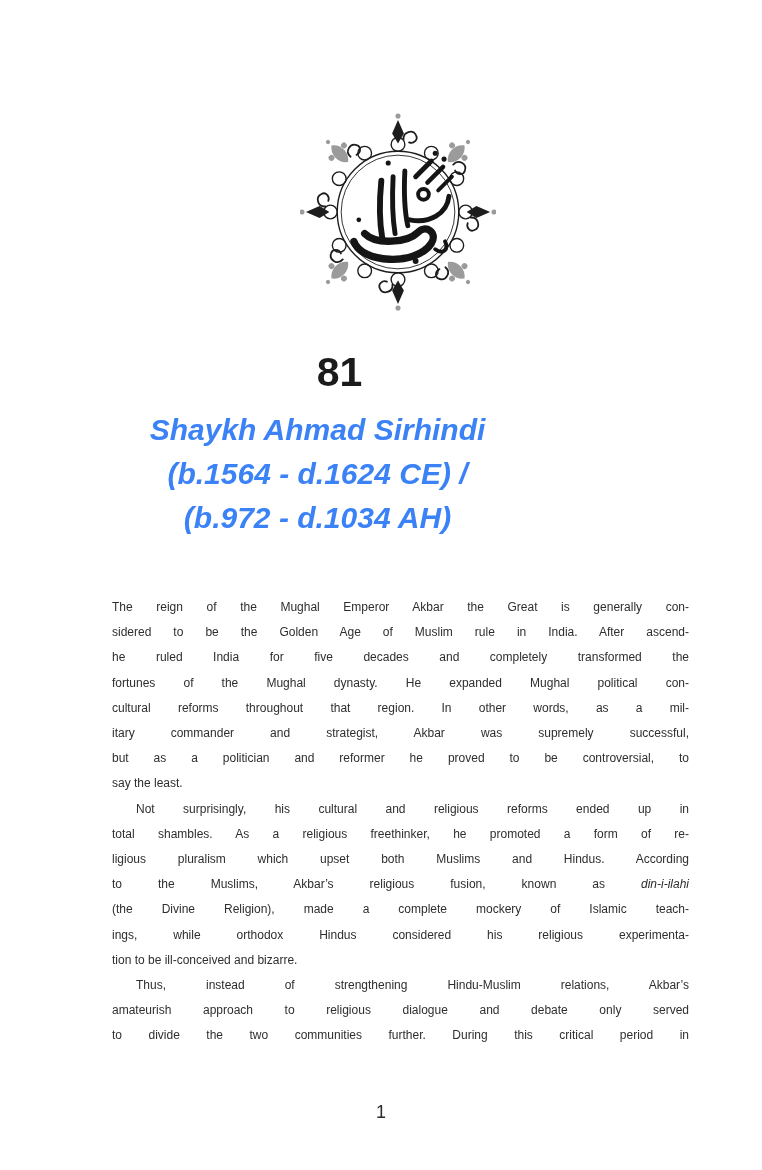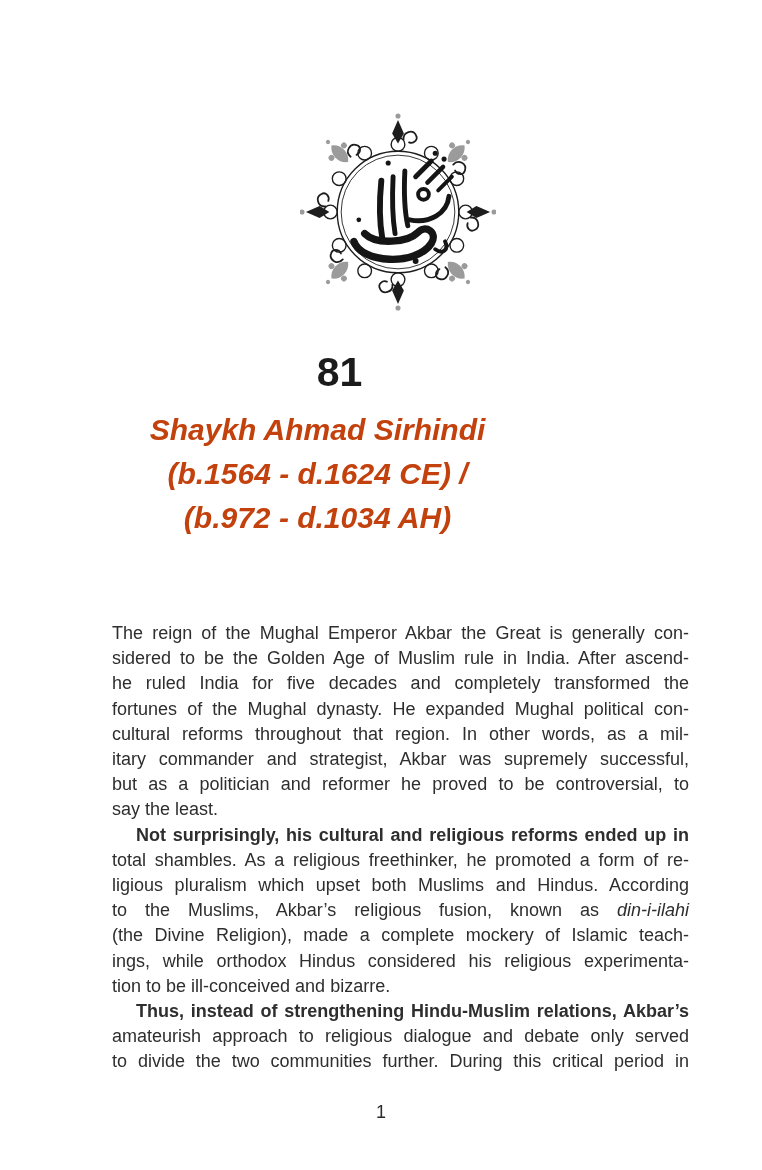--- a/index.html
+++ b/index.html
@@ -11,31 +11,31 @@
 
   .ornament { position:absolute; left:300px; top:112px; width:196px; height:200px; }
 
   .chapter-number {
     position:absolute; top:349px; left:0; width:679px;
     text-align:center; font-size:41px; font-weight:700; color:#1b1b1b;
   }
   .title-block {
     position:absolute; top:408px; left:0; width:635px;
     text-align:center; font-weight:700; font-style:italic;
-    font-size:30px; color:#c2410c;
+    font-size:30px; color:#3b82f6;
   }
   .title-block .tline { height:44px; line-height:44px; }
 
   .body-text {
-    position:absolute; left:112px; top:621px; width:577px;
-    font-size:18px; line-height:25.2px; color:#2e2e2e;
+    position:absolute; left:112px; top:595px; width:577px;
+    font-size:12px; line-height:25.2px; color:#2e2e2e;
   }
   .line { text-align:justify; text-align-last:justify; }
   .line.last { text-align-last:left; }
-  .line.indent { text-indent:24px;font-weight:bold; }
+  .line.indent { text-indent:24px; }
   .it { font-style:italic; }
 
   .footer-page {
     position:absolute; top:1102px; left:0; width:762px;
     text-align:center; font-size:18px; color:#2b2b2b;
   }
 </style>
 </head>
 <body>
 

